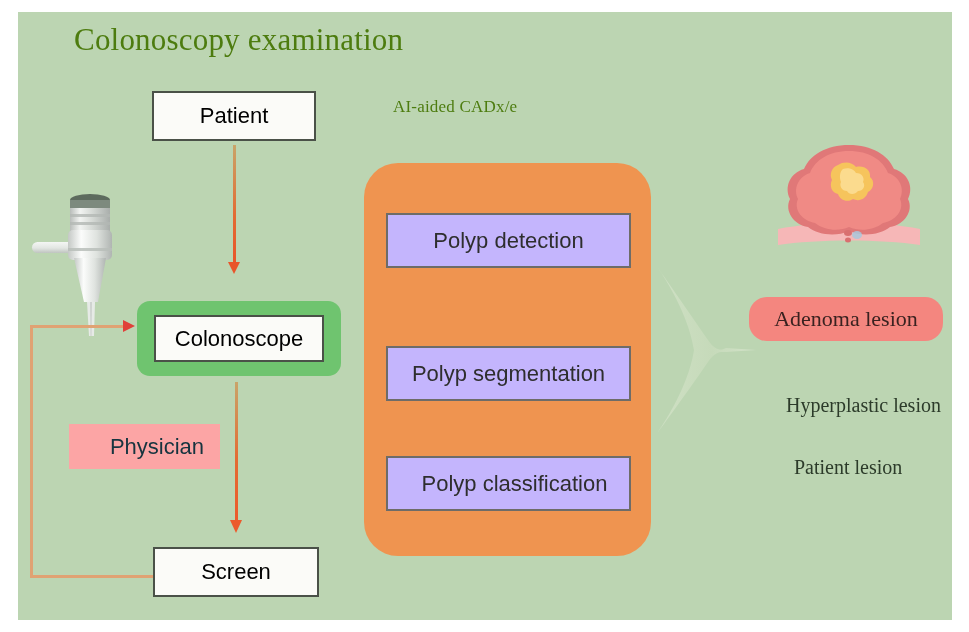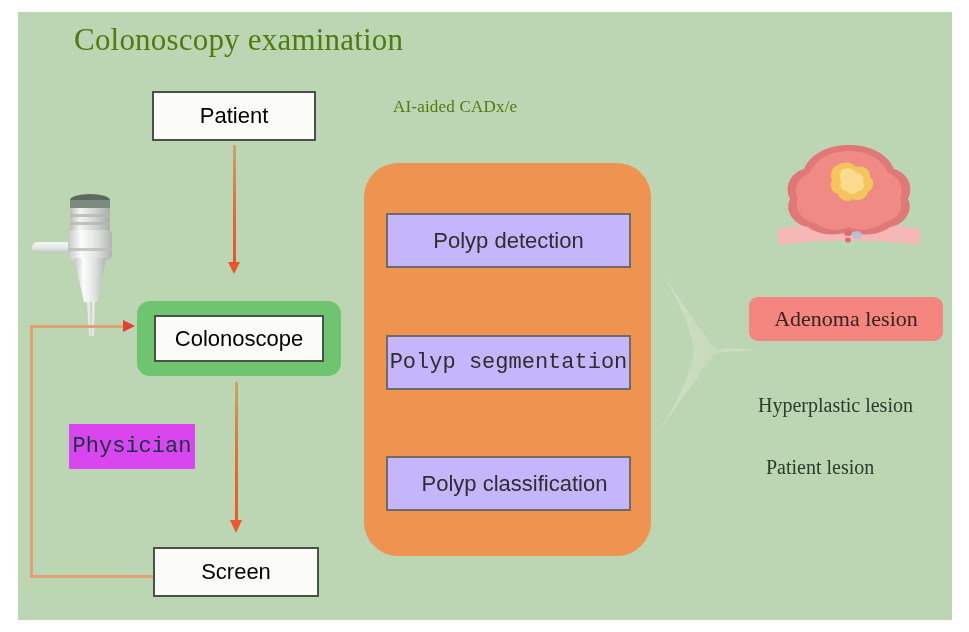--- a/index.html
+++ b/index.html
@@ -96,28 +96,29 @@
     font-size: 22px;
   }
 
   
   #box-physician {
     position: absolute;
     left: 69px;
     top: 424px;
     width: 126px;
     height: 45px;
-    background: #d946ef;
+    background: #fca5a5;
     display: flex;
     align-items: center;
     justify-content: center;
-    font-family: Liberation Mono, monospace;
+    font-family: Liberation Sans, sans-serif;
     font-size: 22px;
     color: #16343f;
     white-space: nowrap;
+    padding-left: 25px;
   }
 
   
   #orange-container {
     position: absolute;
     left: 364px;
     top: 163px;
     width: 287px;
     height: 393px;
     background: #ef9450;
@@ -130,21 +131,21 @@
     box-sizing: border-box;
     display: flex;
     align-items: center;
     justify-content: center;
     font-family: "Liberation Sans", sans-serif;
     font-size: 22px;
     color: #2e2e2e;
     white-space: nowrap;
   }
   #box-detection   { left: 386px; top: 213px; width: 245px; height: 55px; }
-  #box-segmentation{ left: 386px; top: 335px; width: 245px; height: 55px; font-family: Liberation Mono, monospace; }
+  #box-segmentation{ left: 386px; top: 346px; width: 245px; height: 55px; }
   #box-classification{ left: 386px; top: 456px; width: 245px; height: 55px; padding-left: 12px; }
 
   
   .arrow-line {
     position: absolute;
     background: #e8663a;
   }
   #arrow1-shaft {
     left: 233px;
     top: 145px;
@@ -209,36 +210,37 @@
   }
 
   
   #box-adenoma {
     position: absolute;
     left: 749px;
     top: 297px;
     width: 194px;
     height: 44px;
     background: #f4867f;
-    border-radius: 9px;
+    border-radius: 18px;
     display: flex;
     align-items: center;
     justify-content: center;
     font-family: "Liberation Serif", "DejaVu Serif", serif;
     font-size: 22px;
     color: #3a2220;
     white-space: nowrap;
   }
 
   .lesion-text {
     position: absolute;
     font-family: "Liberation Serif", "DejaVu Serif", serif;
     font-size: 20px;
     color: #2c3b2a;
     white-space: nowrap;
+    margin-left: 28px;
   }
   #text-hyperplastic { left: 758px; top: 394px; }
   #text-serrated     { left: 766px; top: 456px; }
 
   
   #scope-illustration {
     position: absolute;
     left: 28px;
     top: 186px;
     width: 112px;

